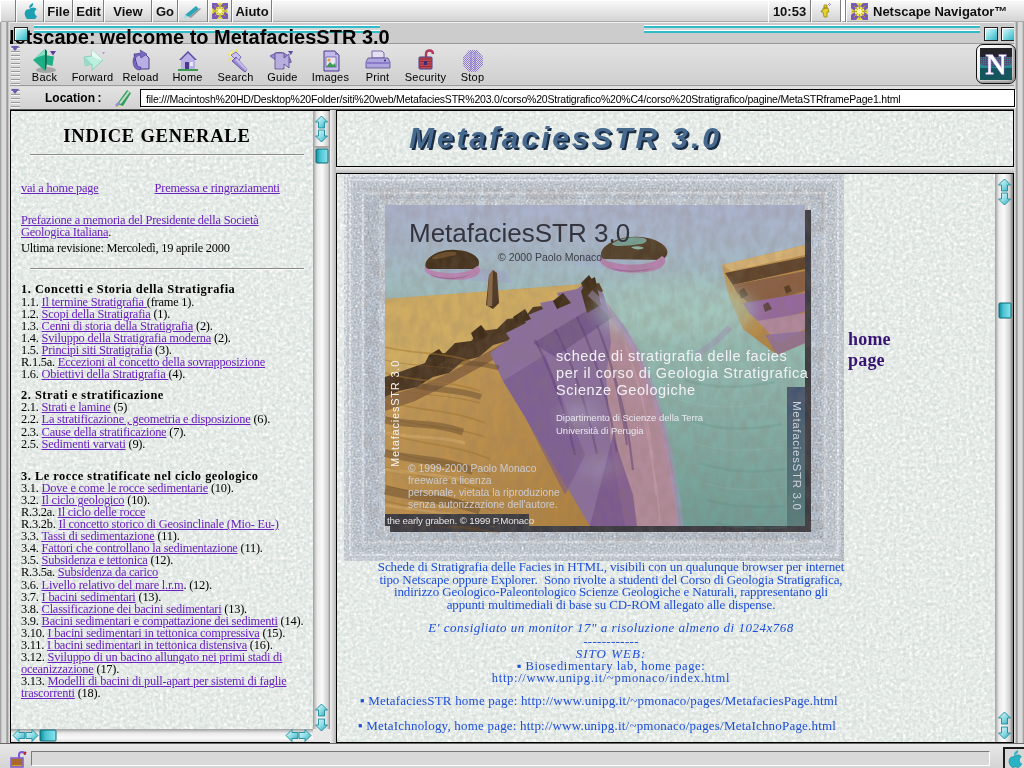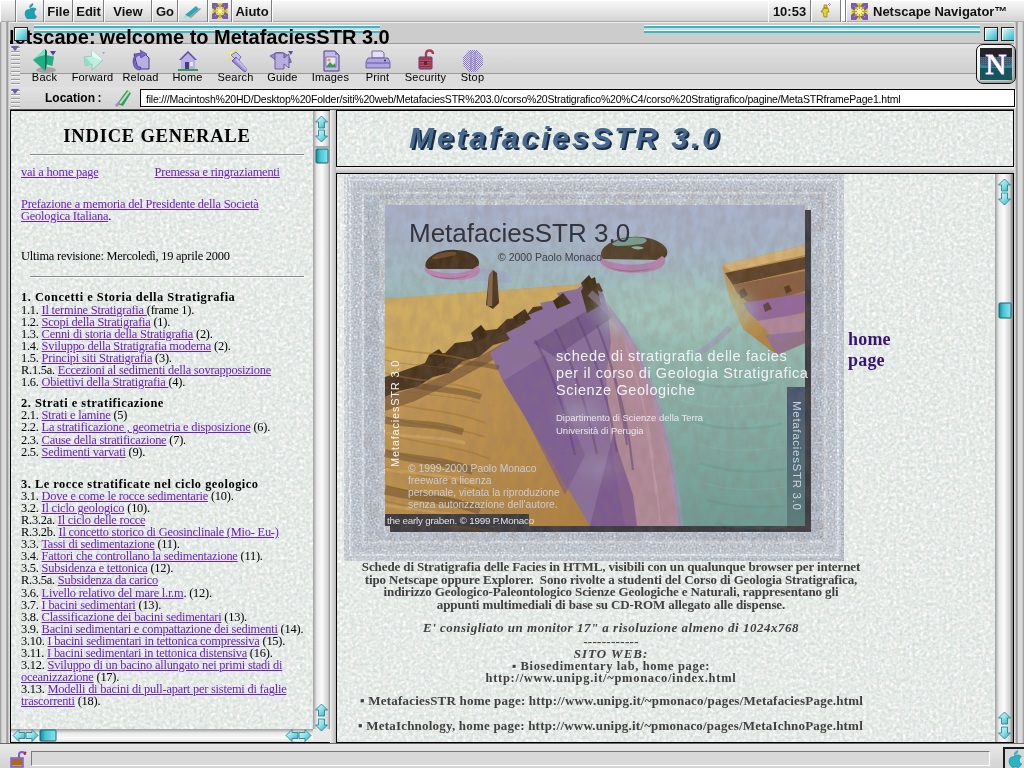--- a/index.html
+++ b/index.html
@@ -8,21 +8,21 @@
 
 #menubar{left:0;top:0;width:1024px;height:22px;background:linear-gradient(#f4f4f4,#d2d2d2);border-bottom:1px solid #222;display:flex}
 .mseg{height:22px;border-right:1px solid #7e7e7e;border-left:1px solid #ffffff;background:linear-gradient(#fafafa,#d2d2d2);box-shadow:inset 0 1px 0 #fff,inset 0 -1px 0 #aaa;display:flex;align-items:center;justify-content:center;font-weight:bold;font-size:13px;color:#111}
 .sideL{left:0;top:22px;width:10px;height:746px;background:linear-gradient(90deg,#909090 0,#d9d9d9 2px,#dddddd 6px,#7c7c7c 7px,#bbbbbb 8px,#e8e8e8 10px)}
 .sideR{left:1014px;top:22px;width:10px;height:746px;background:linear-gradient(270deg,#909090 0,#d9d9d9 2px,#dddddd 6px,#7c7c7c 7px,#bbbbbb 8px,#e8e8e8 10px)}
 #titlebar{left:0;top:22px;width:1024px;height:22px;background:#cccccc;border-top:1px solid #eee;border-bottom:1px solid #9a9a9a}
 .stripes{position:absolute;top:2px;height:9px;background:linear-gradient(#ffffff 0,#ffffff 1px,#2fbcc8 1px,#2fbcc8 3px,#d4d8d8 3px,#d4d8d8 5px,#ffffff 5px,#ffffff 6px,#2fbcc8 6px,#2fbcc8 8px,rgba(0,0,0,0) 8px)}
 #titletext{position:absolute;top:3px;left:0;width:100%;text-align:left;font-size:20px;font-weight:bold;color:#000}
 .tbox{position:absolute;top:4px;width:14px;height:14px;border:1px solid #222;background:linear-gradient(135deg,#e8fbfc 0,#9ae4ea 40%,#2fb3c4 100%);box-shadow:inset 1px 1px 0 #fff}
 
-#toolbar{left:10px;top:44px;width:1004px;height:30px;background:linear-gradient(#e2e2e2,#cfcfcf);border-bottom:1px solid #9a9a9a}
+#toolbar{left:10px;top:44px;width:1004px;height:42px;background:linear-gradient(#e2e2e2,#cfcfcf);border-bottom:1px solid #9a9a9a}
 #locbar{left:10px;top:87px;width:1004px;height:23px;background:linear-gradient(#e2e2e2,#d2d2d2);border-bottom:1px solid #555}
 .grip{position:absolute;left:1px;top:1px;width:9px;background:repeating-linear-gradient(#d8d8d8 0,#d8d8d8 2px,#9a9a9a 2px,#9a9a9a 3px,#f4f4f4 3px,#f4f4f4 4px)}
 .tbtn{position:absolute;top:2px;width:47px;height:39px;text-align:center;font-size:11px;color:#000}
 .tbtn .lbl{position:absolute;bottom:2px;width:100%;letter-spacing:0.2px}
 .tbtn svg{position:absolute;left:50%;margin-left:-13px;top:2px}
 #lframe{left:10px;top:110px;width:320px;height:633px;border:1px solid #000;background:#dde6df}
 #divV{left:330px;top:110px;width:6px;height:633px;background:linear-gradient(90deg,#f0f0f0,#b8b8b8)}
 #banner{left:336px;top:110px;width:678px;height:57px;border:1px solid #000;background:#dde6df}
 #divH{left:336px;top:167px;width:678px;height:6px;background:linear-gradient(#f0f0f0,#b8b8b8)}
 #rframe{left:336px;top:173px;width:678px;height:570px;border:1px solid #000;background:#dde6df}
@@ -30,21 +30,21 @@
 .sbtrack{background:linear-gradient(90deg,#9d9d9d 0,#e9e9e9 4px,#fbfbfb 9px,#cfcfcf 15px,#8a8a8a 17px)}
 .sbtrackH{background:linear-gradient(#9d9d9d 0,#e9e9e9 4px,#fbfbfb 9px,#cfcfcf 15px,#8a8a8a 17px)}
 
 #statusbar{left:0;top:743px;width:1024px;height:25px;background:linear-gradient(#e8e8e8,#d4d4d4);border-top:1px solid #666}
 #statusfield{left:31px;top:751px;width:959px;height:15px;background:#d9d9d9;border-top:1px solid #7a7a7a;border-left:1px solid #7a7a7a;border-bottom:1px solid #fff;border-right:1px solid #fff}
 
 #ltext{z-index:1;left:21px;top:110px;width:296px;font-family:"Liberation Serif",serif;font-size:12.4px;color:#000;line-height:12.1px;letter-spacing:-0.22px}
 #ltext a{color:#6a22c0;text-decoration:underline}
 .bld{font-weight:bold}
 
-.rtx{font-family:"Liberation Serif",serif;font-weight:bold;color:#404040}
+.rtx{font-family:"Liberation Serif",serif;font-weight:normal;color:#1d4ed8}
 #homepage{left:848px;top:329px;letter-spacing:0.2px;font-family:"Liberation Serif",serif;font-weight:bold;font-size:18px;line-height:21px;color:#371473}
 </style></head>
 <body>
 
 <div id="menubar" class="abs">
   <div class="mseg" style="width:16px"></div>
   <div class="mseg" style="width:28px">
       <svg width="14" height="16" viewBox="0 0 14 16">
         <path d="M10.2.2c.2 1.2-.4 2.4-1.1 3.2-.7.8-1.9 1.4-2.9 1.3-.2-1.1.5-2.3 1.1-3C8 .9 9.3.2 10.2.2zM6.7 5.3c.7 0 2-.9 3.6-.9 1.4 0 2.6.7 3.3 1.8-1.2.8-2 1.9-2 3.4 0 1.7 1 3 2.3 3.6-.5 1.3-1.9 3.5-3.4 3.5-.8 0-1.4-.5-2.5-.5-1.1 0-1.8.5-2.5.5-1.6 0-3.8-3.2-3.8-6.1 0-2.9 1.9-4.4 3.7-4.4.7 0 1 .1 1.3.1z" fill="#1d9fb2"></path>
       </svg>
@@ -315,32 +315,32 @@
   <rect x="999" y="303" width="12" height="15" rx="1" fill="url(#thumbg)" stroke="#0b6874"></rect>
   <use href="#arrUp" x="998.5" y="712"></use>
   <use href="#arrDn" x="998.5" y="727"></use>
 </svg>
 
 <div class="abs" style="left:409px;top:121px;font-size:30px;font-weight:bold;font-style:italic;color:#47698e;text-shadow:2px 2px 0 #1a2c44;letter-spacing:2.9px">MetafaciesSTR 3.0</div>
 
 <div id="ltext" class="abs">
 <div style="text-align:center;font-size:18.5px;font-weight:bold;letter-spacing:0.8px;margin-top:20px;margin-right:24px">INDICE GENERALE</div>
 <div style="margin-top:12px;margin-left:9px;margin-right:13px;height:2px;border-top:1px solid #8a8a8a;border-bottom:1px solid #f8f8f8"></div>
-<div style="margin-top:10px"><a href="#">vai a home page</a><span style="display:inline-block;width:56px"></span><a href="#">Premessa e ringraziamenti</a></div>
+<div style="margin-top:26px"><a href="#">vai a home page</a><span style="display:inline-block;width:56px"></span><a href="#">Premessa e ringraziamenti</a></div>
 <div style="margin-top:20px;line-height:12.1px"><a href="#">Prefazione a memoria del Presidente della Società<br>Geologica Italiana</a>.</div>
-<div style="margin-top:28px">Ultima revisione: Mercoledì, 19 aprile 2000</div>
+<div style="margin-top:4px">Ultima revisione: Mercoledì, 19 aprile 2000</div>
 <div style="margin-top:14px;margin-left:9px;margin-right:13px;height:2px;border-top:1px solid #8a8a8a;border-bottom:1px solid #f8f8f8"></div>
 <div style="margin-top:13px" id="sec1">
 <div class="bld" style="letter-spacing:0.5px">1. Concetti e Storia della Stratigrafia</div>
 <div>1.1. <a href="#">Il termine Stratigrafia </a>(frame 1).</div>
 <div>1.2. <a href="#">Scopi della Stratigrafia</a> (1).</div>
 <div>1.3. <a href="#">Cenni di storia della Stratigrafia</a> (2).</div>
 <div>1.4. <a href="#">Sviluppo della Stratigrafia moderna</a> (2).</div>
 <div>1.5. <a href="#">Principi siti Stratigrafia</a> (3).</div>
-<div>R.1.5a. <a href="#">Eccezioni al sedimenti della sovrapposizione</a></div>
+<div>R.1.5a. <a href="#">Eccezioni al concetto della sovrapposizione</a></div>
 <div>1.6. <a href="#">Obiettivi della Stratigrafia </a>(4).</div>
 </div>
 <div style="margin-top:9px">
 <div class="bld" style="letter-spacing:0.5px">2. Strati e stratificazione</div>
 <div>2.1. <a href="#">Strati e lamine</a> (5)</div>
 <div>2.2. <a href="#">La stratificazione , geometria e disposizione</a> (6).</div>
 <div>2.3. <a href="#">Cause della stratificazione</a> (7).</div>
 <div>2.5. <a href="#">Sedimenti varvati</a> (9).</div>
 </div>
 <div style="margin-top:20px">

